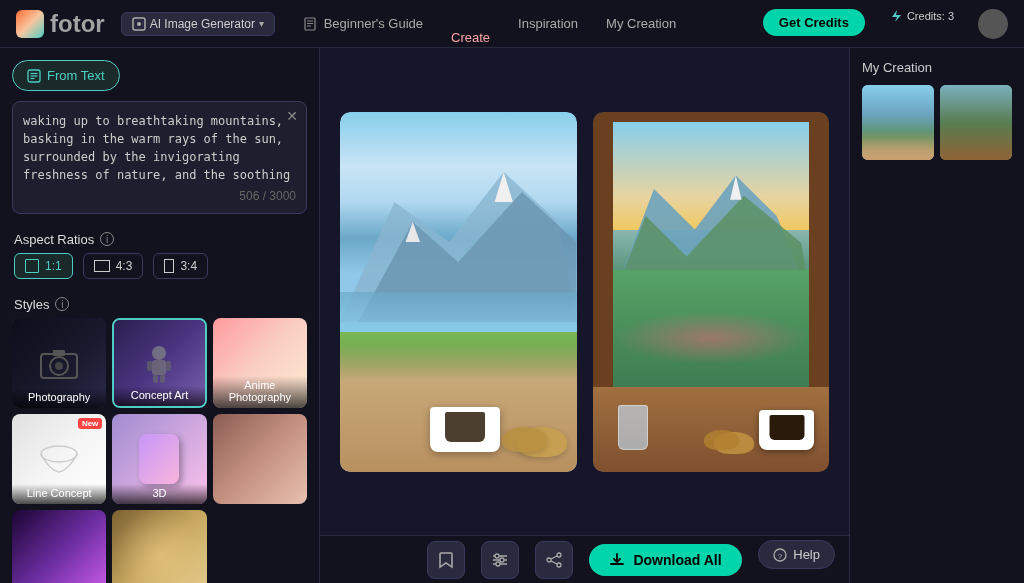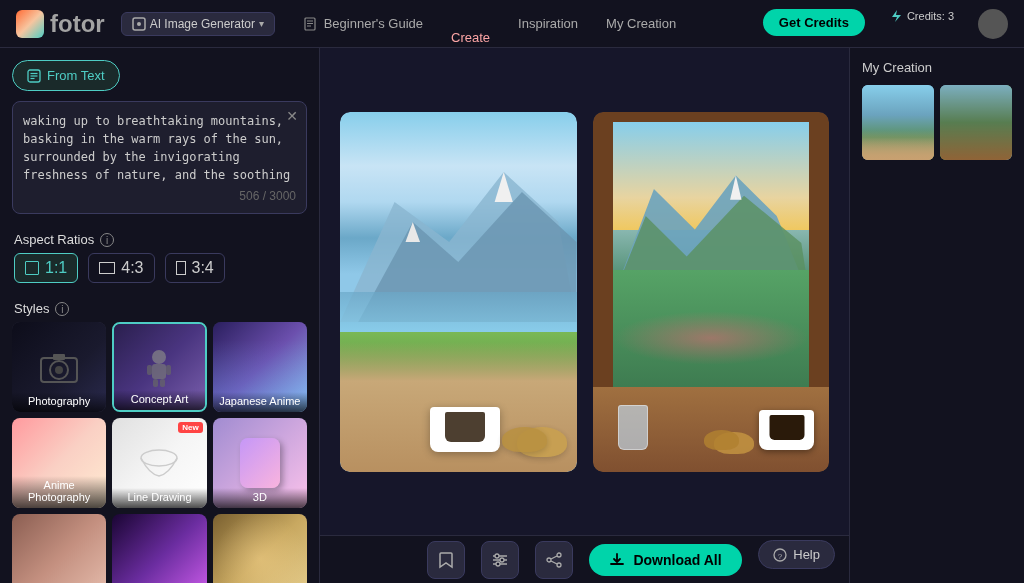--- a/index.html
+++ b/index.html
@@ -194,21 +194,21 @@
       font-size: 14px;
     }
 
     
     .section-label {
       padding: 8px 14px 6px;
       font-size: 13px;
       color: #ddd;
       font-weight: 500;
       display: flex;
-      align-items: flex-end;
+      align-items: flex-start;
       gap: 6px;
     }
     .info-icon {
       width: 14px;
       height: 14px;
       border-radius: 50%;
       border: 1px solid #888;
       display: inline-flex;
       align-items: center;
       justify-content: center;
@@ -223,21 +223,21 @@
       gap: 10px;
       padding: 0 14px 10px;
     }
     .ratio-btn {
       display: flex;
       align-items: center;
       gap: 6px;
       padding: 5px 10px;
       border-radius: 6px;
       cursor: pointer;
-      font-size: 16px;
+      font-size: 12px;
       color: #ccc;
       border: 1px solid #3a3a5e;
       background: transparent;
     }
     .ratio-btn.active {
       border-color: #4ecdc4;
       color: #4ecdc4;
       background: #1a2a2a;
     }
     .ratio-icon {
@@ -534,41 +534,34 @@
             <ellipse cx="15" cy="10" rx="7" ry="7" fill="#888" opacity="0.7"></ellipse>
             <rect x="8" y="17" width="14" height="15" rx="3" fill="#777" opacity="0.7"></rect>
             <rect x="3" y="18" width="5" height="10" rx="2" fill="#666" opacity="0.7"></rect>
             <rect x="22" y="18" width="5" height="10" rx="2" fill="#666" opacity="0.7"></rect>
             <rect x="9" y="32" width="5" height="8" rx="2" fill="#666" opacity="0.7"></rect>
             <rect x="16" y="32" width="5" height="8" rx="2" fill="#666" opacity="0.7"></rect>
           </svg>
         </div>
         <div class="style-card-label">Concept Art</div>
       </div>
-      <div class="style-card">
-        <div class="img-placeholder" style="background: linear-gradient(135deg, #2a1f5e 0%, #6b4fad 50%, #90c0f0 100%); height:100%; position:relative; display:flex; align-items:flex-end; justify-content:center;">
-
-          <div style="width:100%; height:80%; background: linear-gradient(180deg, transparent 0%, rgba(100,180,255,0.3) 100%); position:absolute; bottom:0;"></div>
-        </div>
-        <div class="style-card-label">Japanese Anime</div>
-      </div>
 
       <div class="style-card">
         <div class="img-placeholder" style="background: linear-gradient(135deg, #ff9a9e 0%, #fad0c4 50%, #ffecd2 100%); height:100%;"></div>
         <div class="style-card-label">Anime Photography</div>
       </div>
       <div class="style-card">
         <div class="img-placeholder" style="background: linear-gradient(135deg, #e0e0e0 0%, #f5f5f5 50%, #fff 100%); height:100%; display:flex; align-items:center; justify-content:center;">
           <svg width="50" height="35" viewBox="0 0 50 35" fill="none">
             <ellipse cx="25" cy="12" rx="18" ry="8" stroke="#ccc" stroke-width="1.5"></ellipse>
             <path d="M7 12 Q15 28 25 30 Q35 28 43 12" stroke="#ccc" stroke-width="1.5" fill="none"></path>
           </svg>
         </div>
         <span class="style-card-new">New</span>
-        <div class="style-card-label">Line Drawing</div>
+        <div class="style-card-label">Line Concept</div>
       </div>
       <div class="style-card">
         <div class="img-placeholder" style="background: linear-gradient(135deg, #a18cd1 0%, #fbc2eb 100%); height:100%; display:flex; align-items:center; justify-content:center;">
 
           <div style="width:40px; height:50px; background: linear-gradient(135deg, rgba(200,150,255,0.8), rgba(255,180,220,0.8)); border-radius: 8px; box-shadow: 3px 3px 6px rgba(0,0,0,0.3);"></div>
         </div>
         <div class="style-card-label">3D</div>
       </div>
 
       <div class="style-card">

